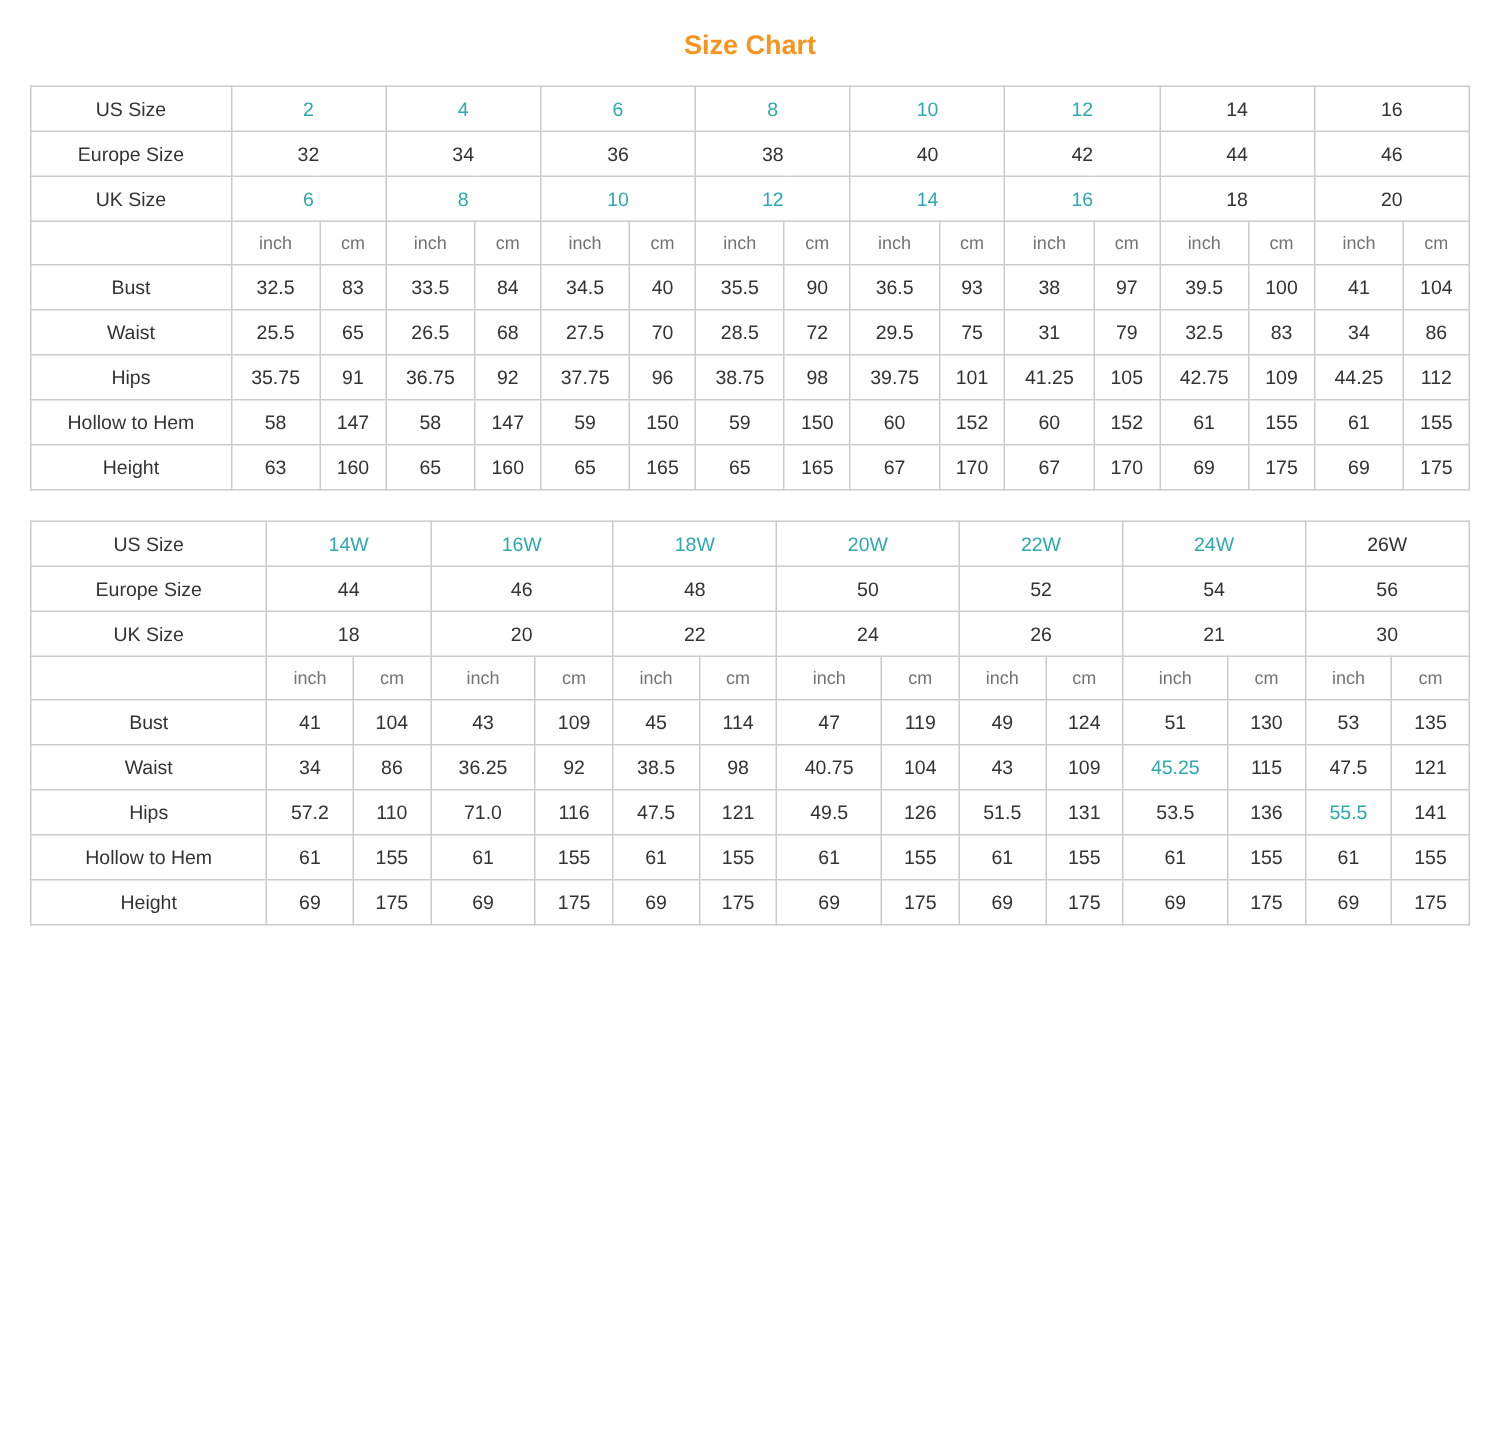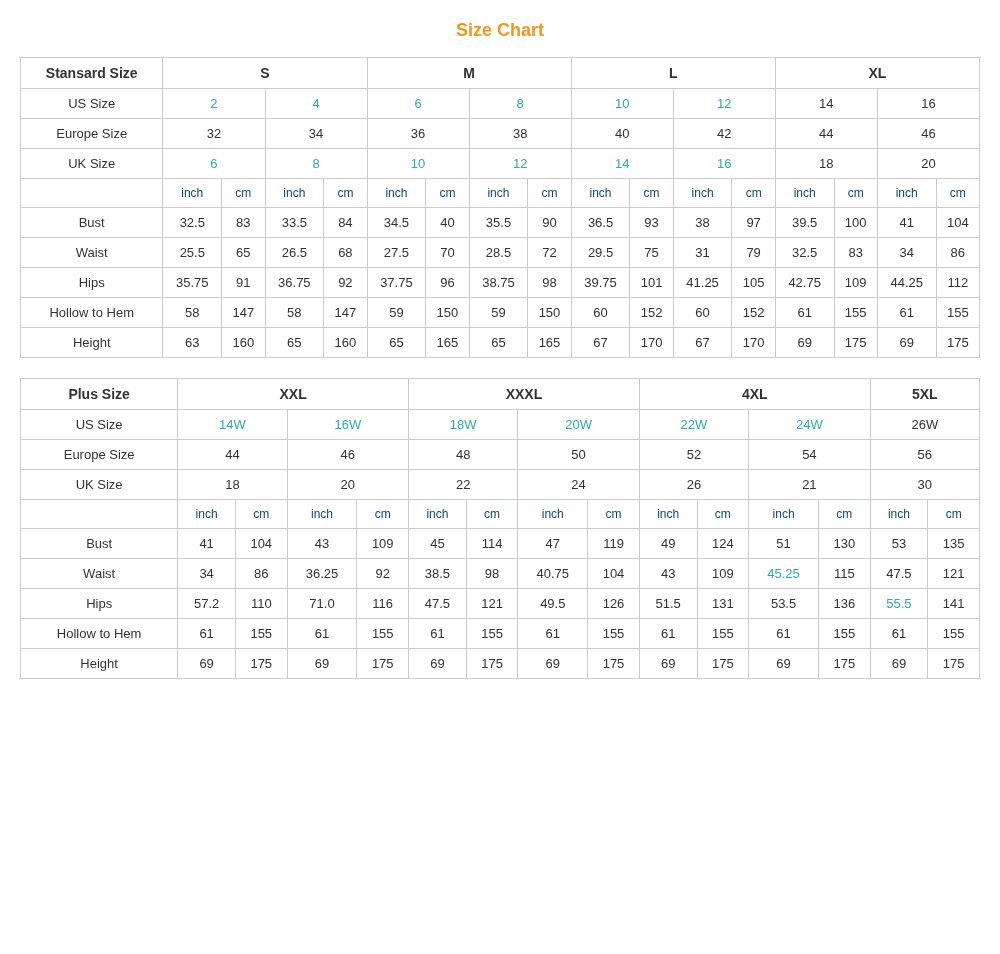--- a/index.html
+++ b/index.html
@@ -40,39 +40,32 @@
     }
     .size-group-header {
       font-weight: bold;
       font-size: 14px;
     }
     .teal {
       color: #2eaaad;
     }
     .unit-cell {
       font-size: 12px;
-      color: #0c4a6e;
+      color: #737373;
     }
   </style>
 </head>
 <body>
 
 <h1>Size Chart</h1>
 
 <div class="table-wrapper">
   <table>
     <tbody>
 
-      <tr>
-        <td class="label-cell size-group-header">Stansard Size</td>
-        <td colspan="4" class="size-group-header">S</td>
-        <td colspan="4" class="size-group-header">M</td>
-        <td colspan="4" class="size-group-header">L</td>
-        <td colspan="4" class="size-group-header">XL</td>
-      </tr>
 
       <tr>
         <td class="label-cell">US Size</td>
         <td colspan="2" class="teal">2</td>
         <td colspan="2" class="teal">4</td>
         <td colspan="2" class="teal">6</td>
         <td colspan="2" class="teal">8</td>
         <td colspan="2" class="teal">10</td>
         <td colspan="2" class="teal">12</td>
         <td colspan="2">14</td>
@@ -223,27 +216,20 @@
         <td>175</td>
       </tr>
     </tbody>
   </table>
 </div>
 
 <div class="table-wrapper">
   <table>
     <tbody>
 
-      <tr>
-        <td class="label-cell size-group-header">Plus Size</td>
-        <td colspan="4" class="size-group-header">XXL</td>
-        <td colspan="4" class="size-group-header">XXXL</td>
-        <td colspan="4" class="size-group-header">4XL</td>
-        <td colspan="2" class="size-group-header">5XL</td>
-      </tr>
 
       <tr>
         <td class="label-cell">US Size</td>
         <td colspan="2" class="teal">14W</td>
         <td colspan="2" class="teal">16W</td>
         <td colspan="2" class="teal">18W</td>
         <td colspan="2" class="teal">20W</td>
         <td colspan="2" class="teal">22W</td>
         <td colspan="2" class="teal">24W</td>
         <td colspan="2">26W</td>

